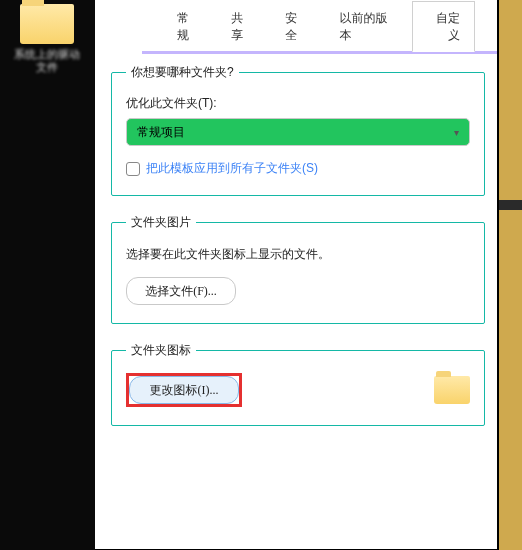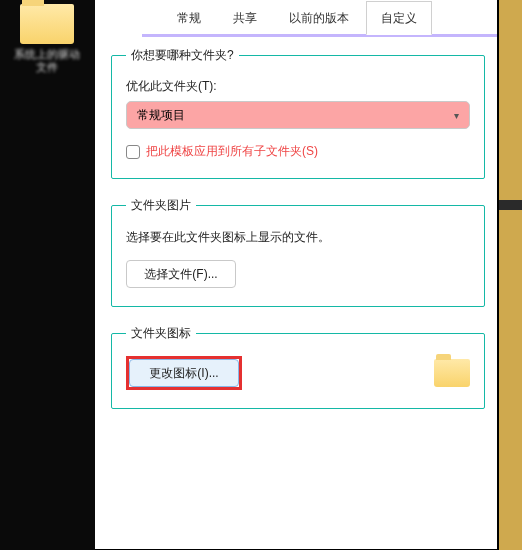--- a/index.html
+++ b/index.html
@@ -106,35 +106,35 @@
   .row-label {
     margin-bottom: 6px;
     color: #222;
   }
 
   .combo {
     width: 100%;
     height: 28px;
     border: 1px solid #c9c9c9;
     border-radius: 5px;
-    background: #fca5a5;
+    background: #22c55e;
     display: flex;
     align-items: center;
     justify-content: space-between;
     padding: 0 10px;
     cursor: pointer;
   }
   .combo .chev { color: #555; font-size: 10px; }
 
   .checkbox-row {
     display: flex;
     align-items: center;
     gap: 6px;
     margin-top: 14px;
-    color: #ef4444;
+    color: #3b82f6;
     cursor: pointer;
   }
   .checkbox-box {
     width: 14px; height: 14px;
     border: 1px solid #888;
     border-radius: 3px;
     background: #fff;
   }
 
   .desc {
@@ -144,25 +144,26 @@
   }
 
   .btn {
     display: inline-block;
     min-width: 110px;
     height: 28px;
     line-height: 26px;
     text-align: center;
     background: #fff;
     border: 1px solid #c9c9c9;
-    border-radius: 4px;
+    border-radius: 12px;
     padding: 0 14px;
     cursor: pointer;
     color: #222;
     font-size: 12px;
+    font-family: Liberation Serif, serif;
   }
   .btn + .btn-wrap, .btn-wrap + .btn-wrap { margin-top: 10px; }
   .btn-wrap { display:block; }
 
   .icon-row {
     display: flex;
     align-items: center;
     justify-content: space-between;
   }
 
@@ -215,20 +216,21 @@
     <div class="folder-glyph"></div>
     <span class="desktop-label">系统上的驱动
 文件</span>
   </div>
 </div>
 
 <div class="dialog">
   <div class="tabbar">
     <div class="tab">常规</div>
     <div class="tab">共享</div>
+    <div class="tab">安全</div>
     <div class="tab">以前的版本</div>
     <div class="tab active">自定义</div>
   </div>
 
   <div class="panel">
 
     <fieldset class="group">
       <legend>你想要哪种文件夹?</legend>
       <div class="row-label">优化此文件夹(T):</div>
       <div class="combo">

